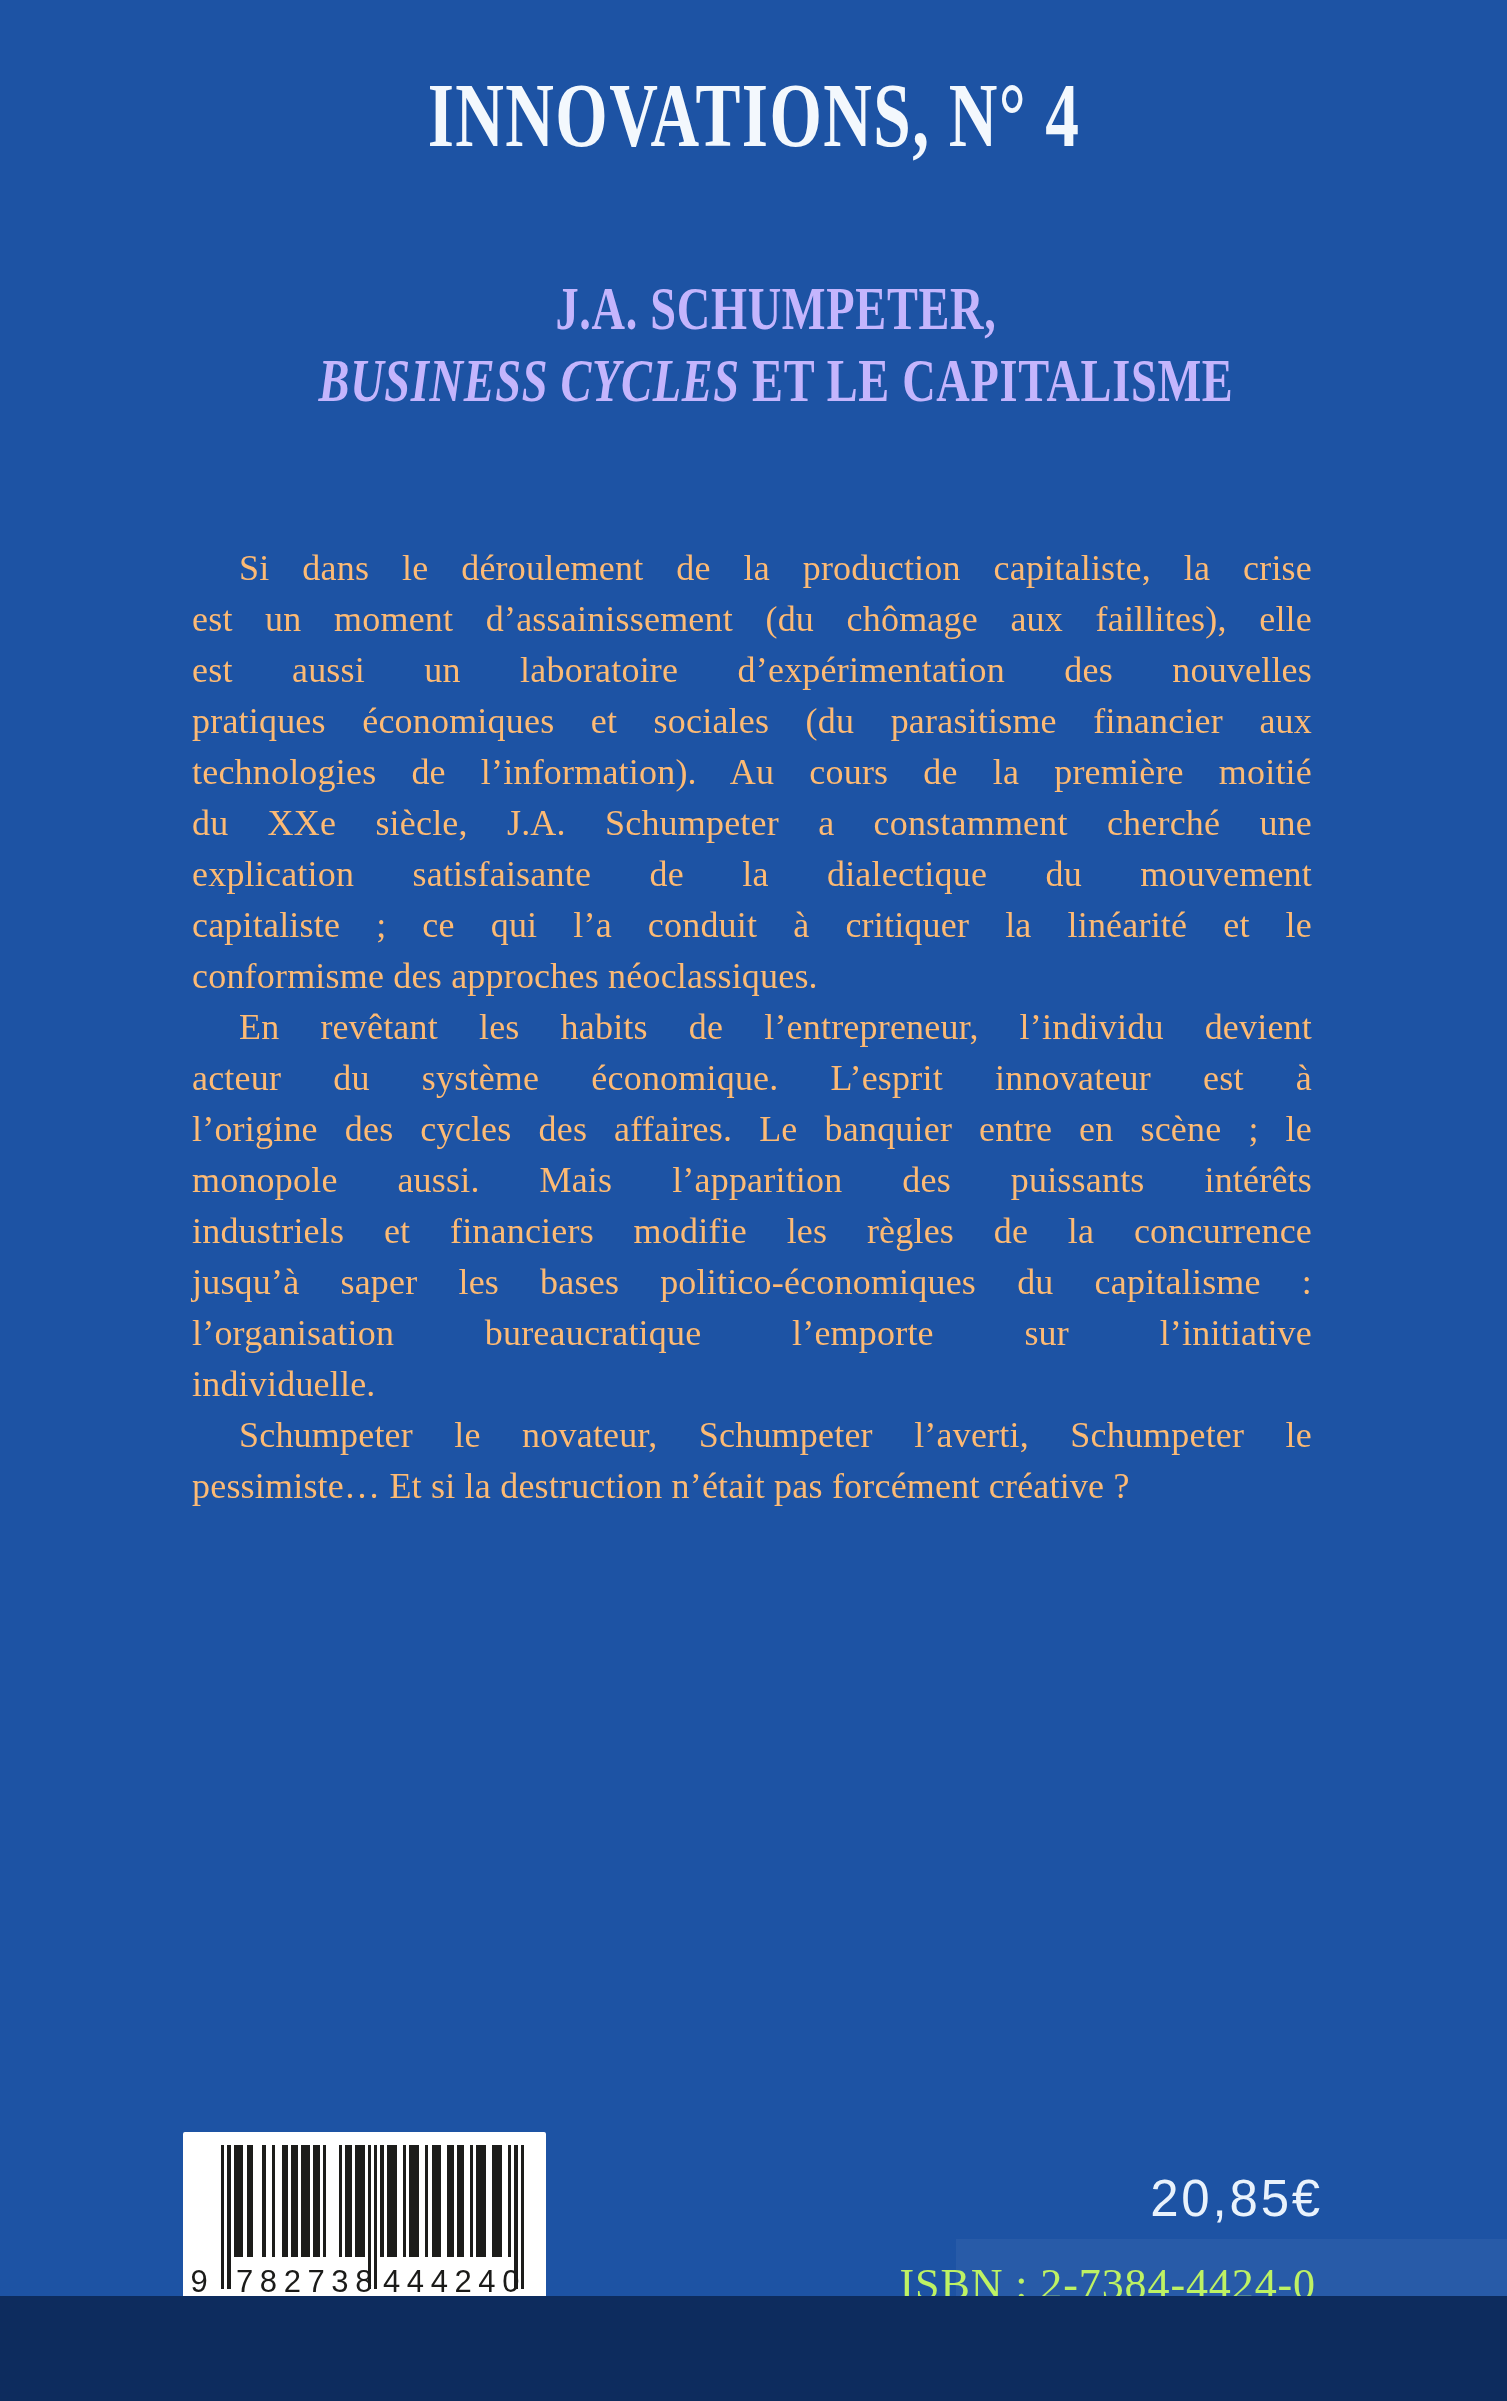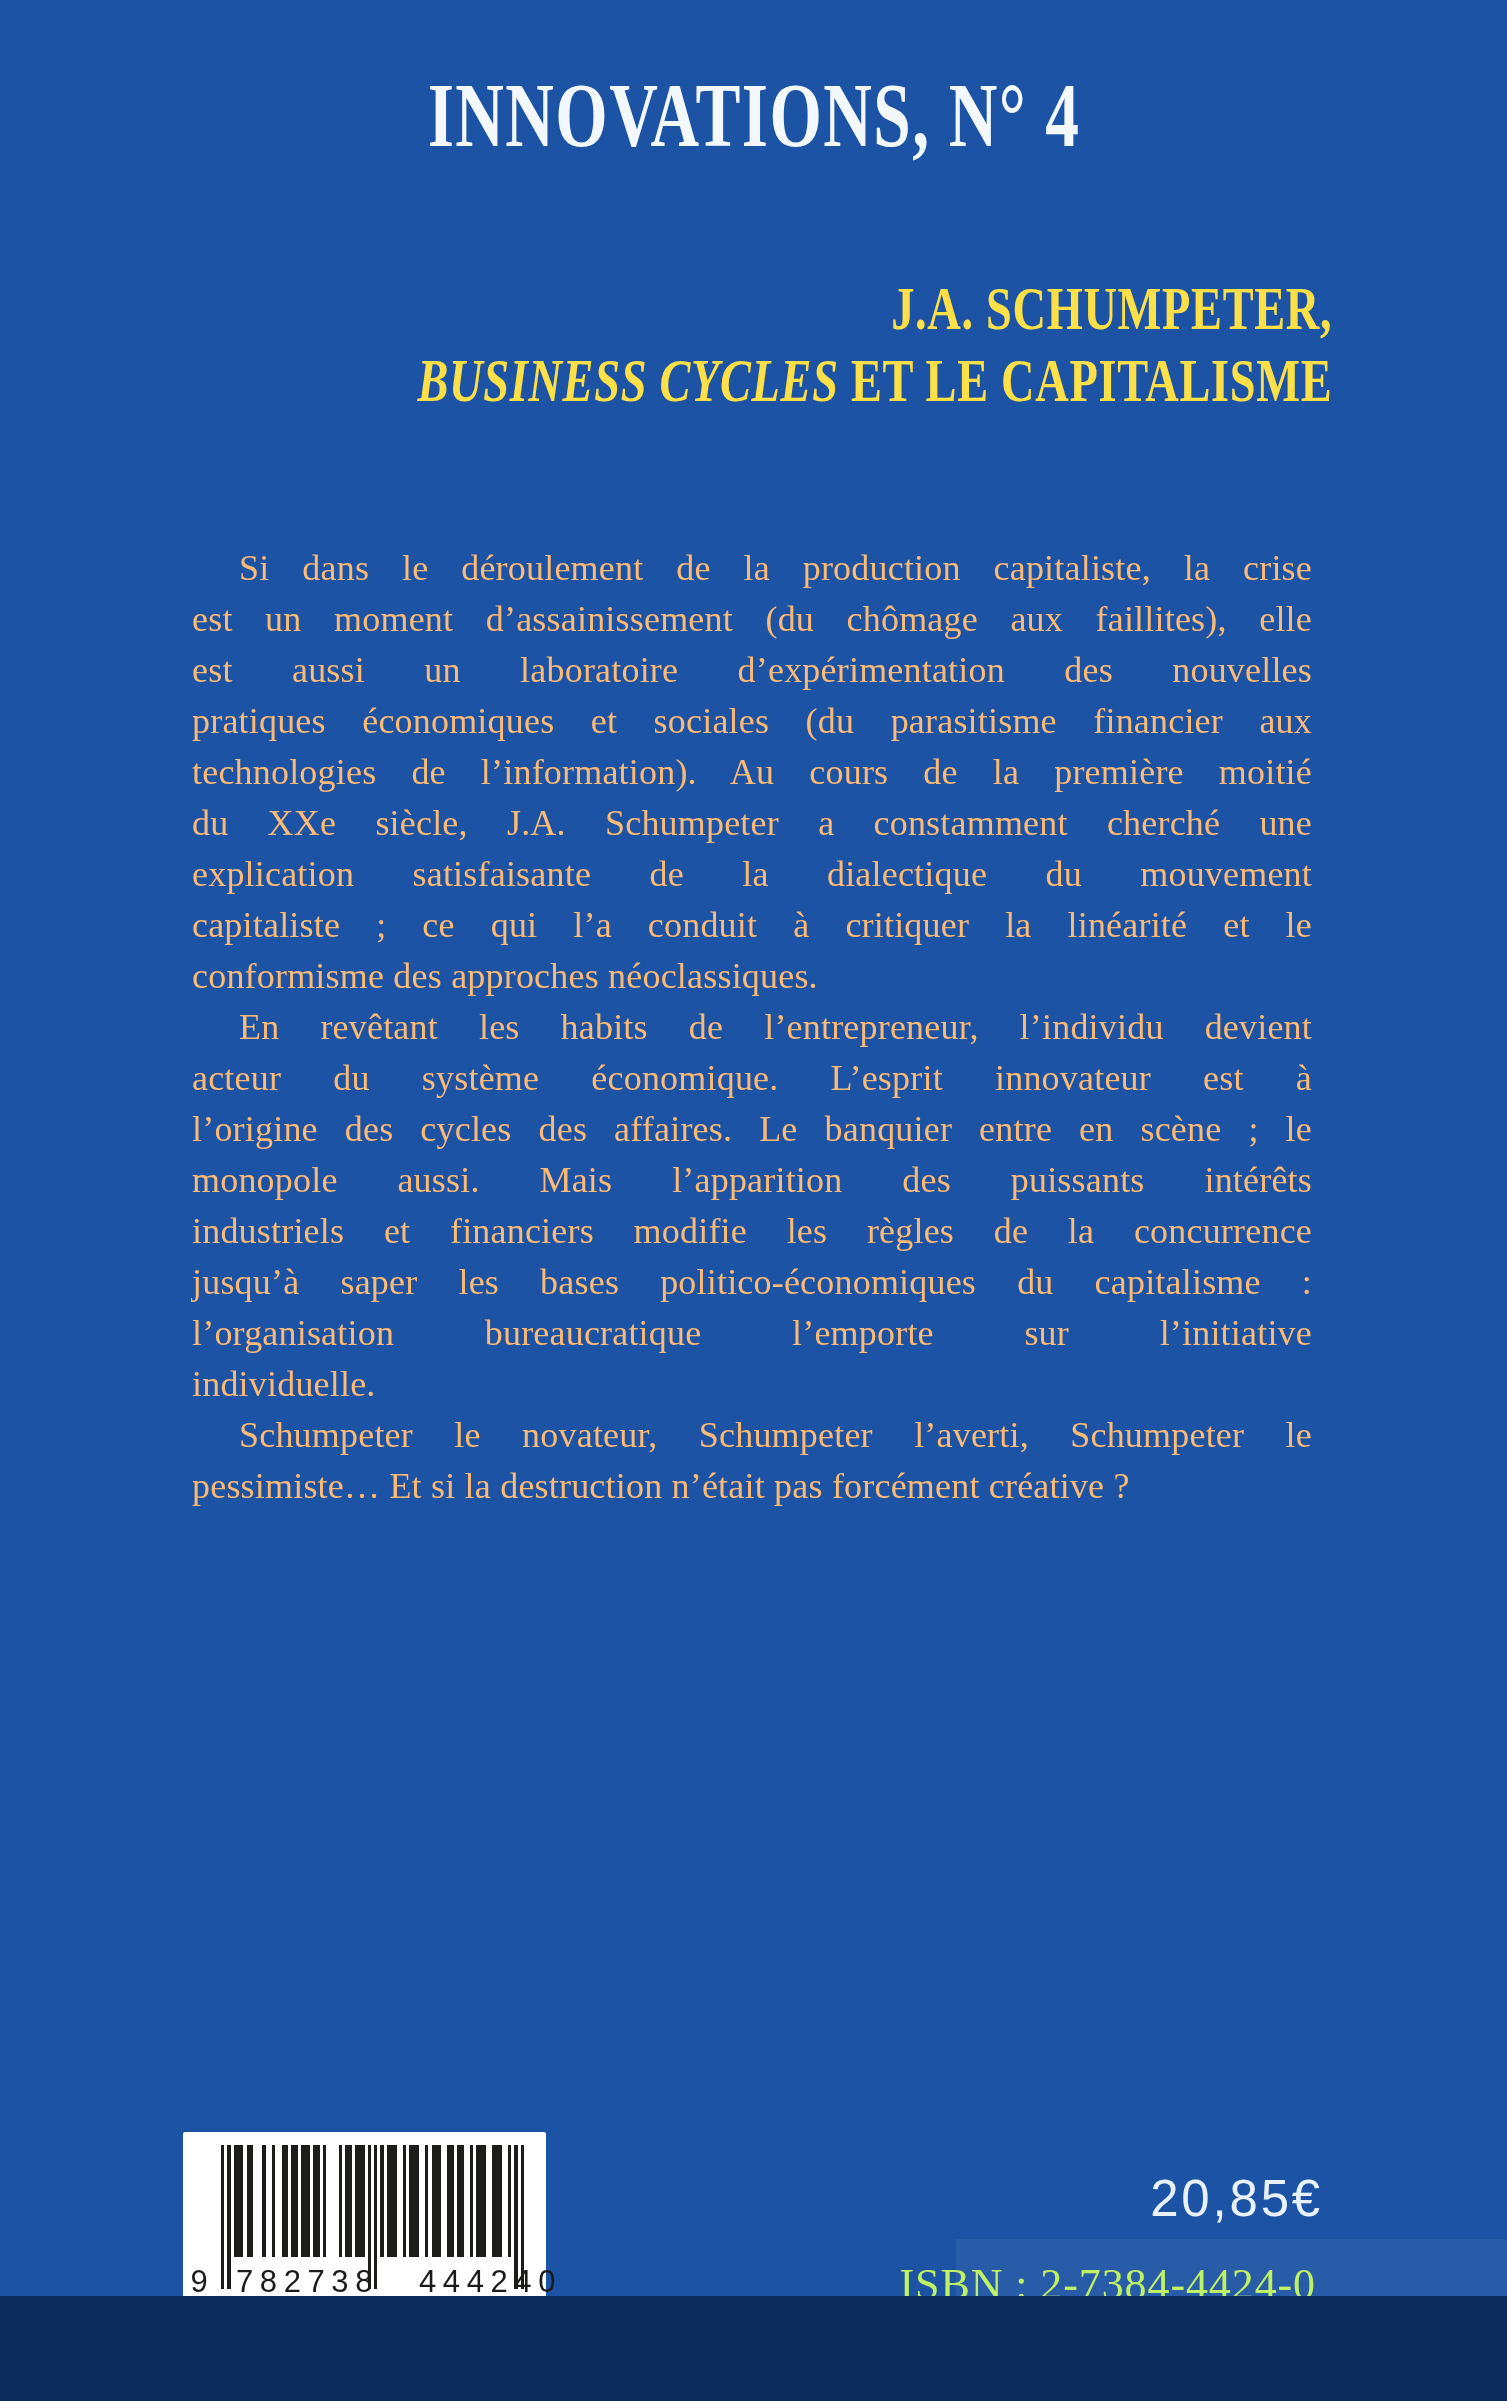--- a/index.html
+++ b/index.html
@@ -24,22 +24,22 @@
     letter-spacing: 1.9px;
     color: #f3f8fd;
     transform: scaleX(0.74);
     transform-origin: 50% 0;
     white-space: nowrap;
   }
   .book-title {
     position: absolute;
     left: 0; right: 0;
     top: 273px;
-    text-align: right;
-    color: #fde047;
+    text-align: center;
+    color: #c4b5fd;
     margin-left: 44px;
   }
   .sub-line {
     font: 700 61px/72px "Liberation Serif", serif;
     letter-spacing: 0.9px;
     transform: scaleX(0.76);
     transform-origin: 50% 50%;
     white-space: nowrap;
   }
   .sub-line .italic-part { font-style: italic; }
@@ -91,21 +91,21 @@
     left: 0;
     bottom: 5.7px;
     width: 100%;
     height: 34px;
     font: 400 31px/34px "Liberation Sans", sans-serif;
     color: #1b1b19;
   }
   .barcode-digits span { position: absolute; bottom: 0; white-space: nowrap; }
   .bc-first { left: 7.6px; }
   .bc-left  { left: 53px;  letter-spacing: 6.6px; }
-  .bc-right { left: 200px; letter-spacing: 6.6px; margin-left: 36px; }
+  .bc-right { left: 200px; letter-spacing: 6.6px; }
 
   .price {
     position: absolute;
     right: 185px;
     top: 2171px;
     font: 300 51px/1.1 "Liberation Sans", sans-serif;
     letter-spacing: 2.8px;
     color: #e9f2fc;
   }
   .isbn {

